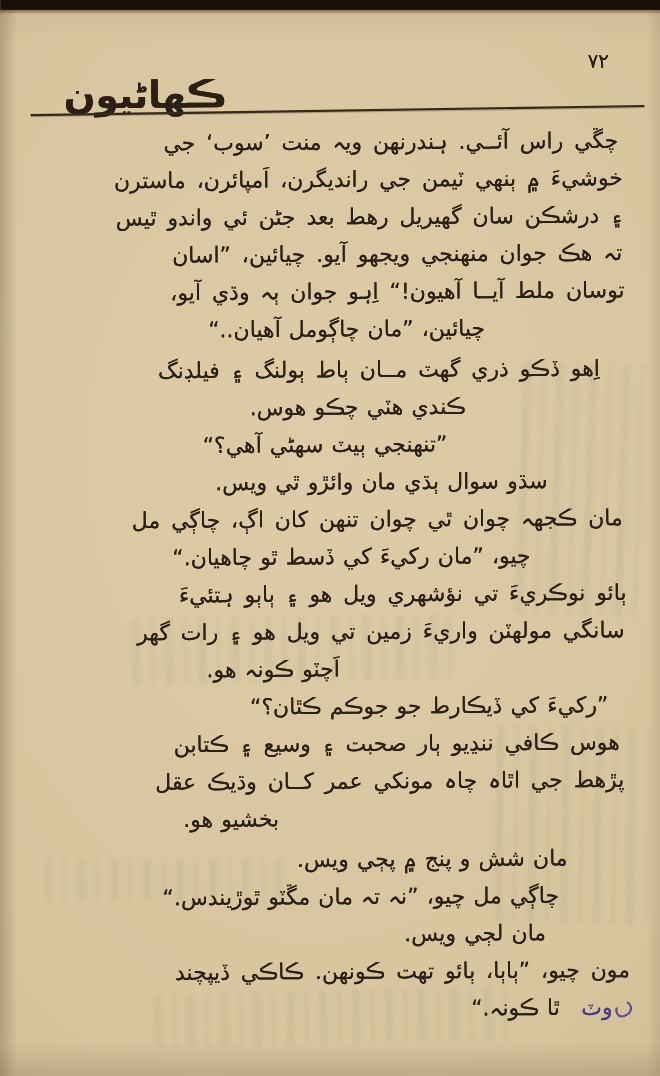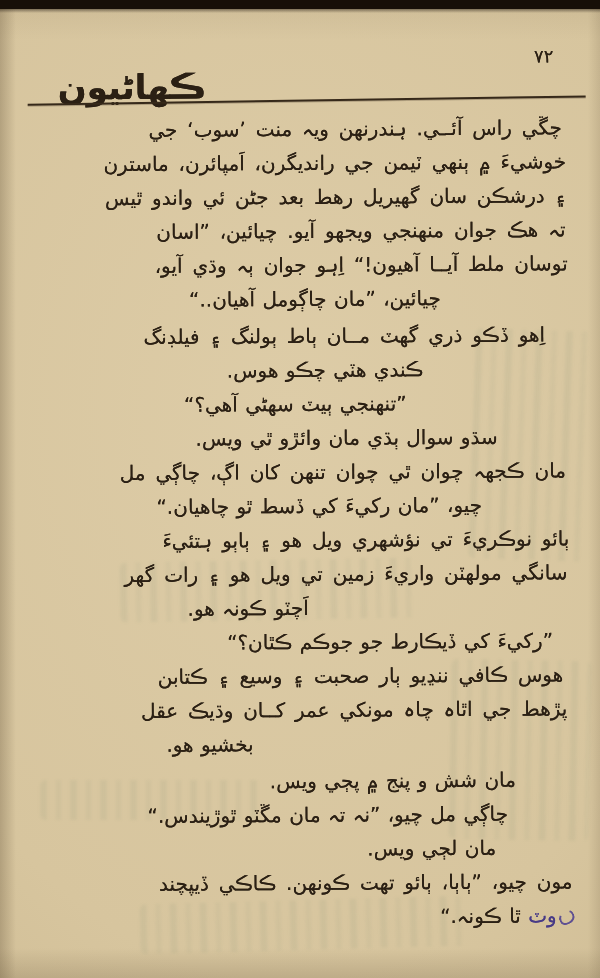--- a/index.html
+++ b/index.html
@@ -57,20 +57,21 @@
   .line{
     height:34px;line-height:34px;white-space:nowrap;
     word-spacing:1px;
     text-shadow:0 0 .5px rgba(43,32,20,.9);
   }
   .line.st{word-spacing:3.5px;}
   .line.gap{margin-top:3px;}
   .lead-ink{
     color:#473a86;position:relative;
     text-shadow:0 0 .6px rgba(71,58,134,.9);
+    margin-left:12px;
   }
   .curl{
     display:inline-block;width:12px;height:10px;margin-left:2px;
     border:2px solid rgba(75,61,145,.85);border-radius:60% 50% 55% 45%;
     border-top-color:transparent;vertical-align:middle;
     transform:rotate(-25deg);
   }
   
   .bleed{
     position:absolute;filter:blur(1.5px);opacity:.55;pointer-events:none;

